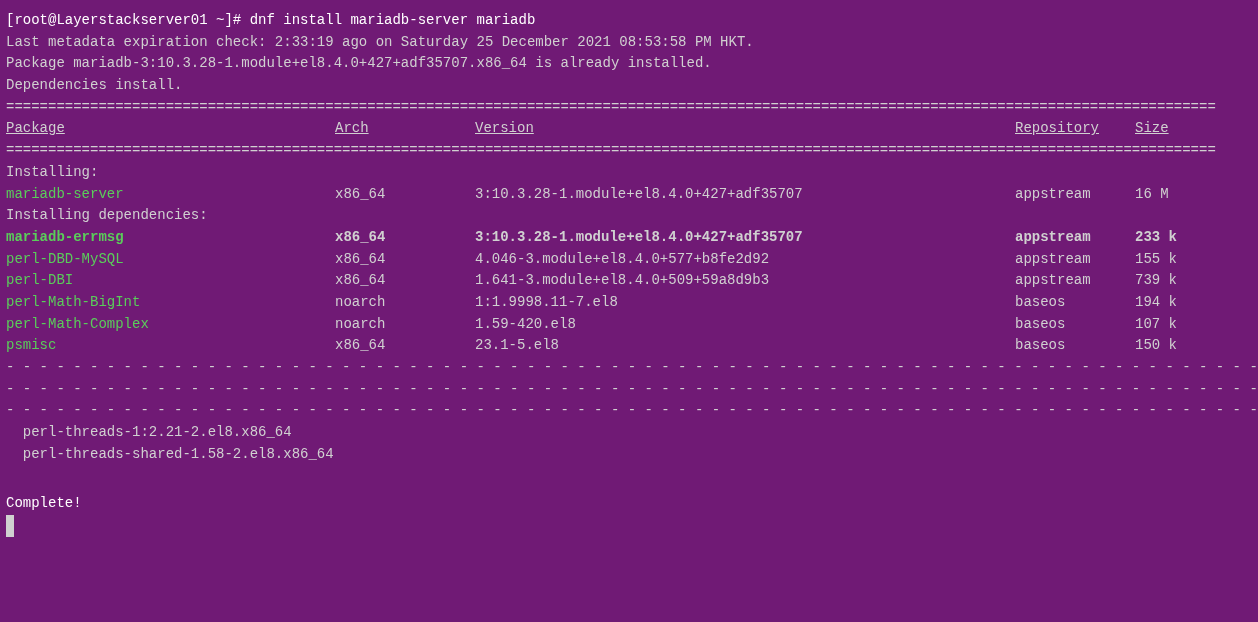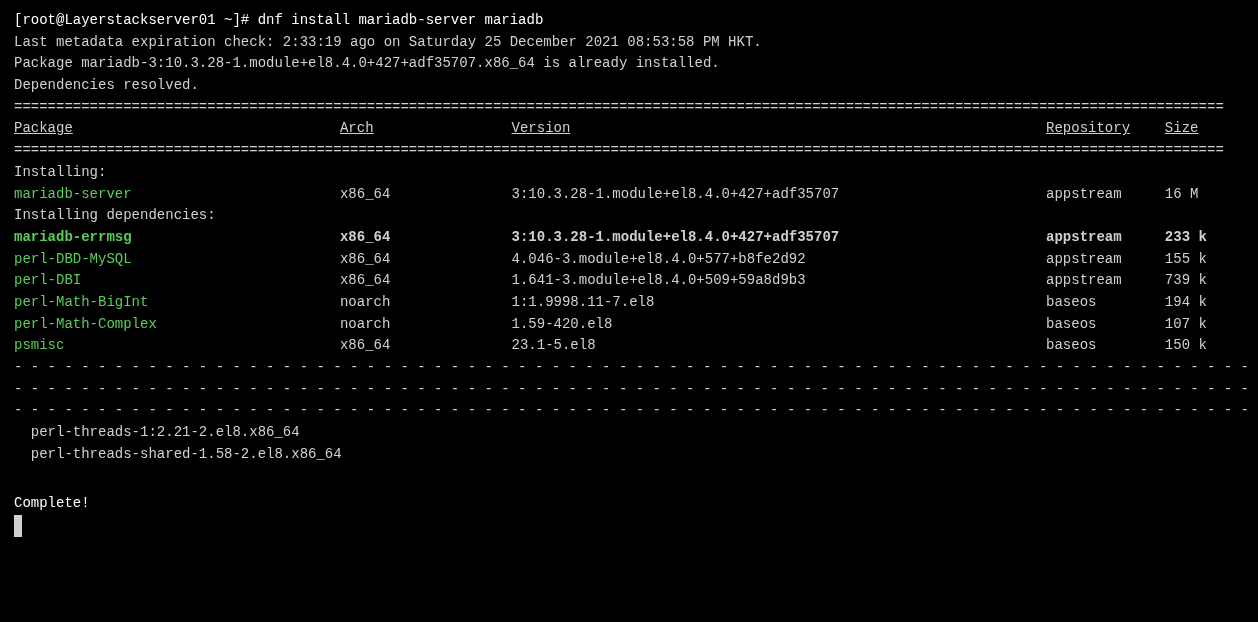--- a/index.html
+++ b/index.html
@@ -12,38 +12,38 @@
       height: 622px;
       background-color: #1a1f1a;
       font-family: 'Courier New', Courier, monospace;
       font-size: 14px;
       color: #d0d0d0;
       overflow: hidden;
     }
     .terminal {
       width: 100%;
       height: 100%;
-      background-color: #000000;
-      padding: 10px 14px;
+      background-color: #701a75;
+      padding: 10px 6px;
       line-height: 1.55;
     }
     .white { color: #ffffff; }
     .green { color: #5acd5a; }
     .light { color: #d0d0d0; }
     .separator-double {
       color: #d0d0d0;
       letter-spacing: 0px;
     }
     .row {
       display: flex;
       white-space: pre;
     }
     .col-package { width: 300px; }
     .col-arch { width: 140px; margin-left: 29px; }
-    .col-version { width: 540px; margin-left: 33px; }
+    .col-version { width: 540px; }
     .col-repo { width: 120px; }
     .col-size { width: 80px; text-align: left; }
   </style>
 </head>
 <body>
 
 <div class="terminal">
 
   <div class="row">
     <span class="white">[root@Layerstackserver01 ~]# dnf install mariadb-server mariadb</span>
@@ -51,21 +51,21 @@
 
   <div class="row">
     <span class="light">Last metadata expiration check: 2:33:19 ago on Saturday 25 December 2021 08:53:58 PM HKT.</span>
   </div>
 
   <div class="row">
     <span class="light">Package mariadb-3:10.3.28-1.module+el8.4.0+427+adf35707.x86_64 is already installed.</span>
   </div>
 
   <div class="row">
-    <span class="light">Dependencies resolved.</span>
+    <span class="light">Dependencies install.</span>
   </div>
 
   <div class="row">
     <span class="separator-double">================================================================================================================================================</span>
   </div>
 
   <div class="row" style="display:flex; white-space:pre;text-decoration:underline;">
     <span class="col-package light">Package</span>
     <span class="col-arch light">Arch</span>
     <span class="col-version light">Version</span>

